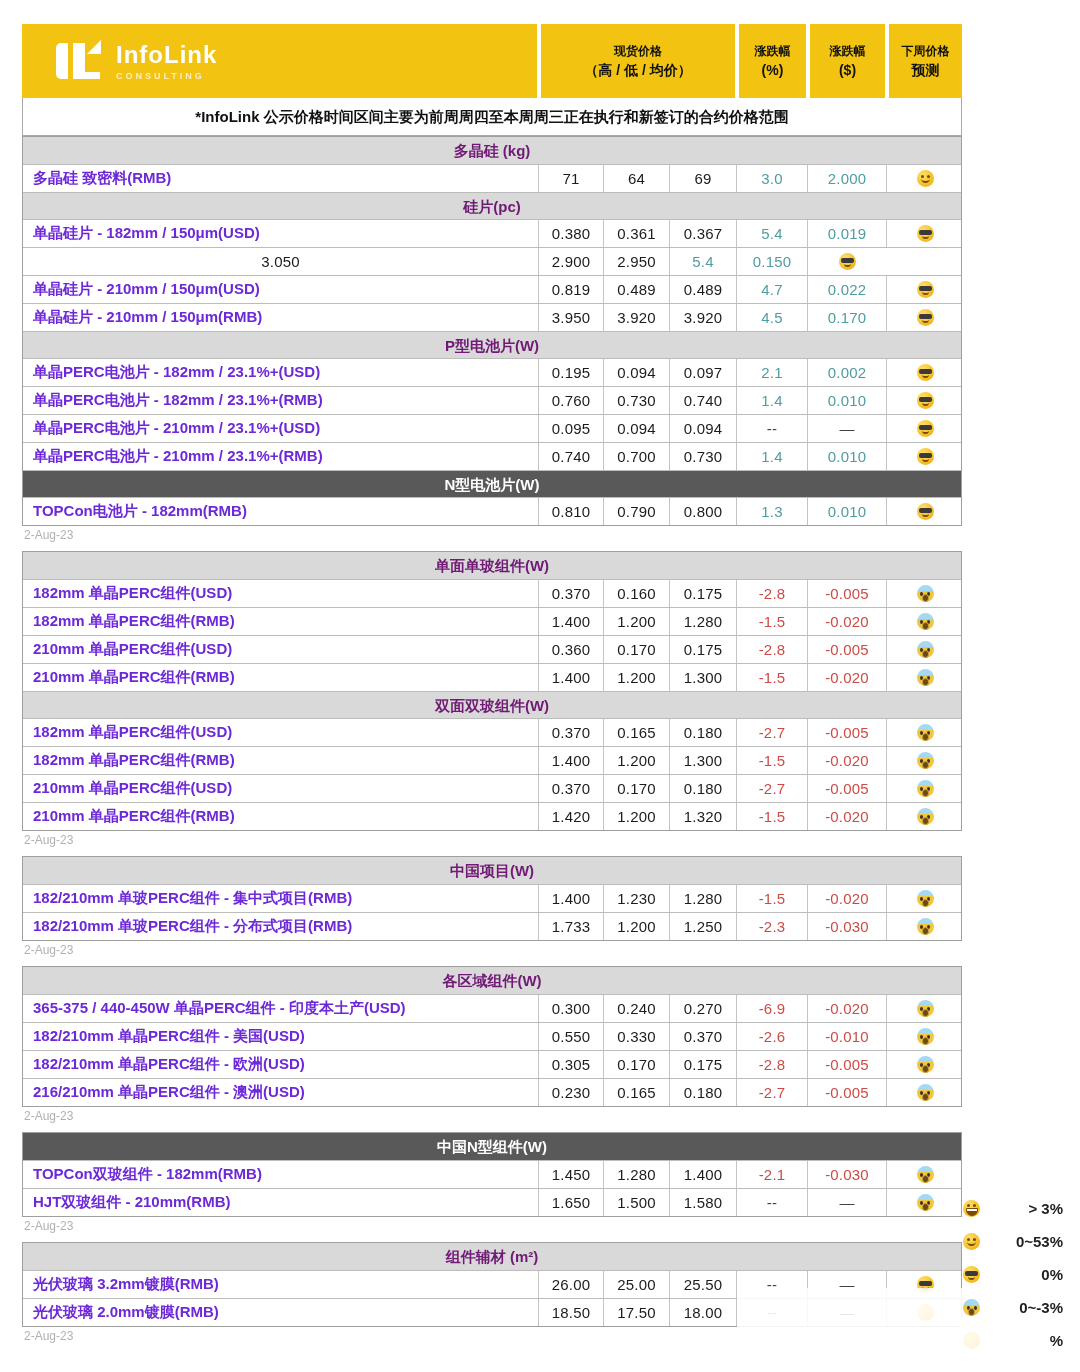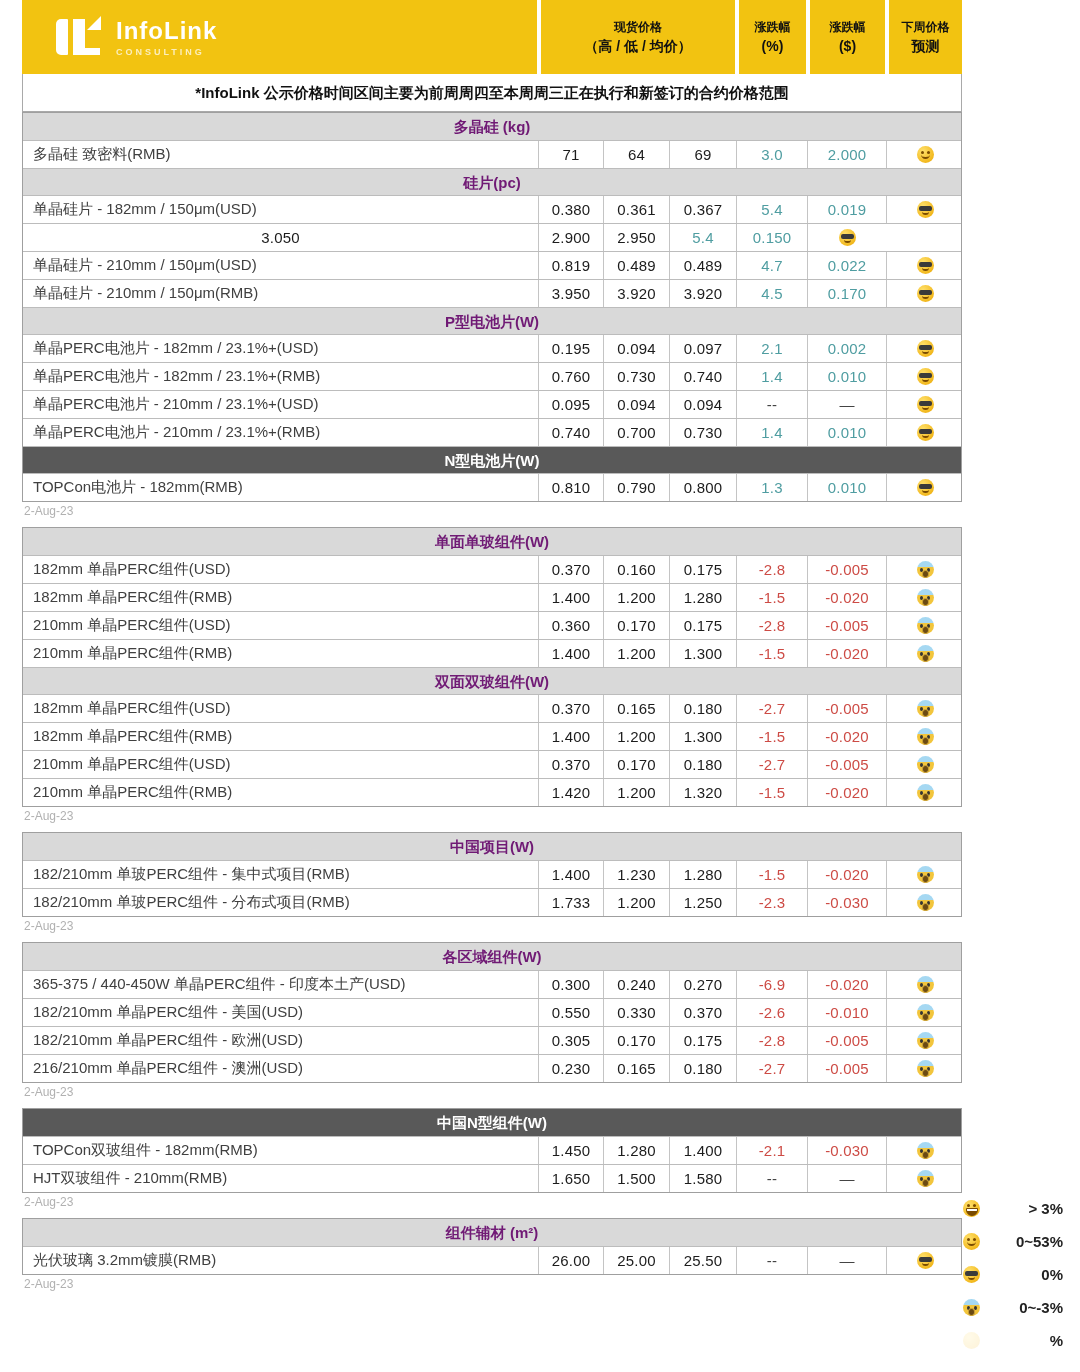--- a/index.html
+++ b/index.html
@@ -5,21 +5,21 @@
   :root{
     --brand-yellow:#F2C311;
     --section-gray:#D9D9D9;
     --section-dark:#595959;
     --positive-teal:#4F9DA1;
     --negative-red:#CD4B45;
   }
   *{box-sizing:border-box;margin:0;padding:0;}
   body{background:#fff;font-family:"Liberation Sans","DejaVu Sans",sans-serif;color:#222;}
   .page{position:relative;width:1080px;height:1372px;background:#fff;overflow:hidden;}
-  .content{position:absolute;left:22px;top:0;width:940px;}
+  .content{position:absolute;left:22px;top:24px;width:940px;}
 
   
   .band{display:flex;gap:4px;height:74px;background:#fff;}
   .hcell{background:var(--brand-yellow);display:flex;flex-direction:column;align-items:center;justify-content:center;line-height:1.5;}
   .hcell .l1{font-weight:bold;font-size:12px;color:#111;}
   .hcell .l2{font-weight:bold;font-size:14px;color:#111;}
   .logo-cell{width:515px;background:var(--brand-yellow);display:flex;align-items:center;padding-left:32px;gap:14px;}
   .c-spot{width:194px;} .c-pct{width:67px;} .c-usd{width:75px;} .c-fc{width:73px;}
 
   .logo-mark{position:relative;width:48px;height:42px;flex:0 0 auto;}
@@ -37,21 +37,21 @@
 
   
   .block{border:1px solid #9f9f9f;background:#fff;}
   .block > * + *{border-top:1px solid #bcbcbc;}
   .secbar{height:27px;line-height:27px;text-align:center;font-weight:bold;font-size:15px;}
   .secbar.light{background:var(--section-gray);color:#701a75;}
   .secbar.dark{background:var(--section-dark);color:#fff;}
   .row{display:grid;grid-template-columns:515px 65px 66px 67px 71px 79px 77px;height:28px;background:#fff;}
   .cell{display:flex;align-items:center;justify-content:center;font-size:15px;overflow:hidden;white-space:nowrap;}
   .row > .cell + .cell{border-left:1px solid #c4c4c4;}
-  .cell.label{justify-content:flex-start;padding-left:10px;color:#404040;}
+  .cell.label{justify-content:flex-start;padding-left:10px;color:#6d28d9;font-weight:bold;}
   .cell.num{color:#1c1c1c;letter-spacing:.2px;}
   .cell.up{color:var(--positive-teal);}
   .cell.down{color:var(--negative-red);}
   .cell.flat{color:#444;}
   .date{font-size:12px;color:#b1b1b1;margin:2px 0 8px 2px;height:15px;}
 
   
   .emoji{display:inline-block;width:17px;height:17px;border-radius:50%;position:relative;
          background:radial-gradient(circle at 35% 30%, #ffe06a, #f2b81d 72%, #d79a12);}
   .emoji::before,.emoji::after{content:"";position:absolute;}
@@ -429,20 +429,31 @@
             <div class="cell label">光伏玻璃 3.2mm镀膜(RMB)</div>
             <div class="cell num">26.00</div>
             <div class="cell num">25.00</div>
             <div class="cell num">25.50</div>
             <div class="cell num flat">--</div>
             <div class="cell num flat">—</div>
             <div class="cell">
               <span class="emoji cool"></span>
             </div>
           </div>
+          <div class="row">
+            <div class="cell label">光伏玻璃 2.0mm镀膜(RMB)</div>
+            <div class="cell num">18.50</div>
+            <div class="cell num">17.50</div>
+            <div class="cell num">18.00</div>
+            <div class="cell num flat">--</div>
+            <div class="cell num flat">—</div>
+            <div class="cell">
+              <span class="emoji covered"></span>
+            </div>
+          </div>
         </div>
         <div class="date">2-Aug-23</div>
       </div>
   </div>
 
   <div class="legend" id="legend">
       <div class="legend-item">
         <span class="emoji grin"></span>
         <span>&gt; 3%</span>
       </div>

